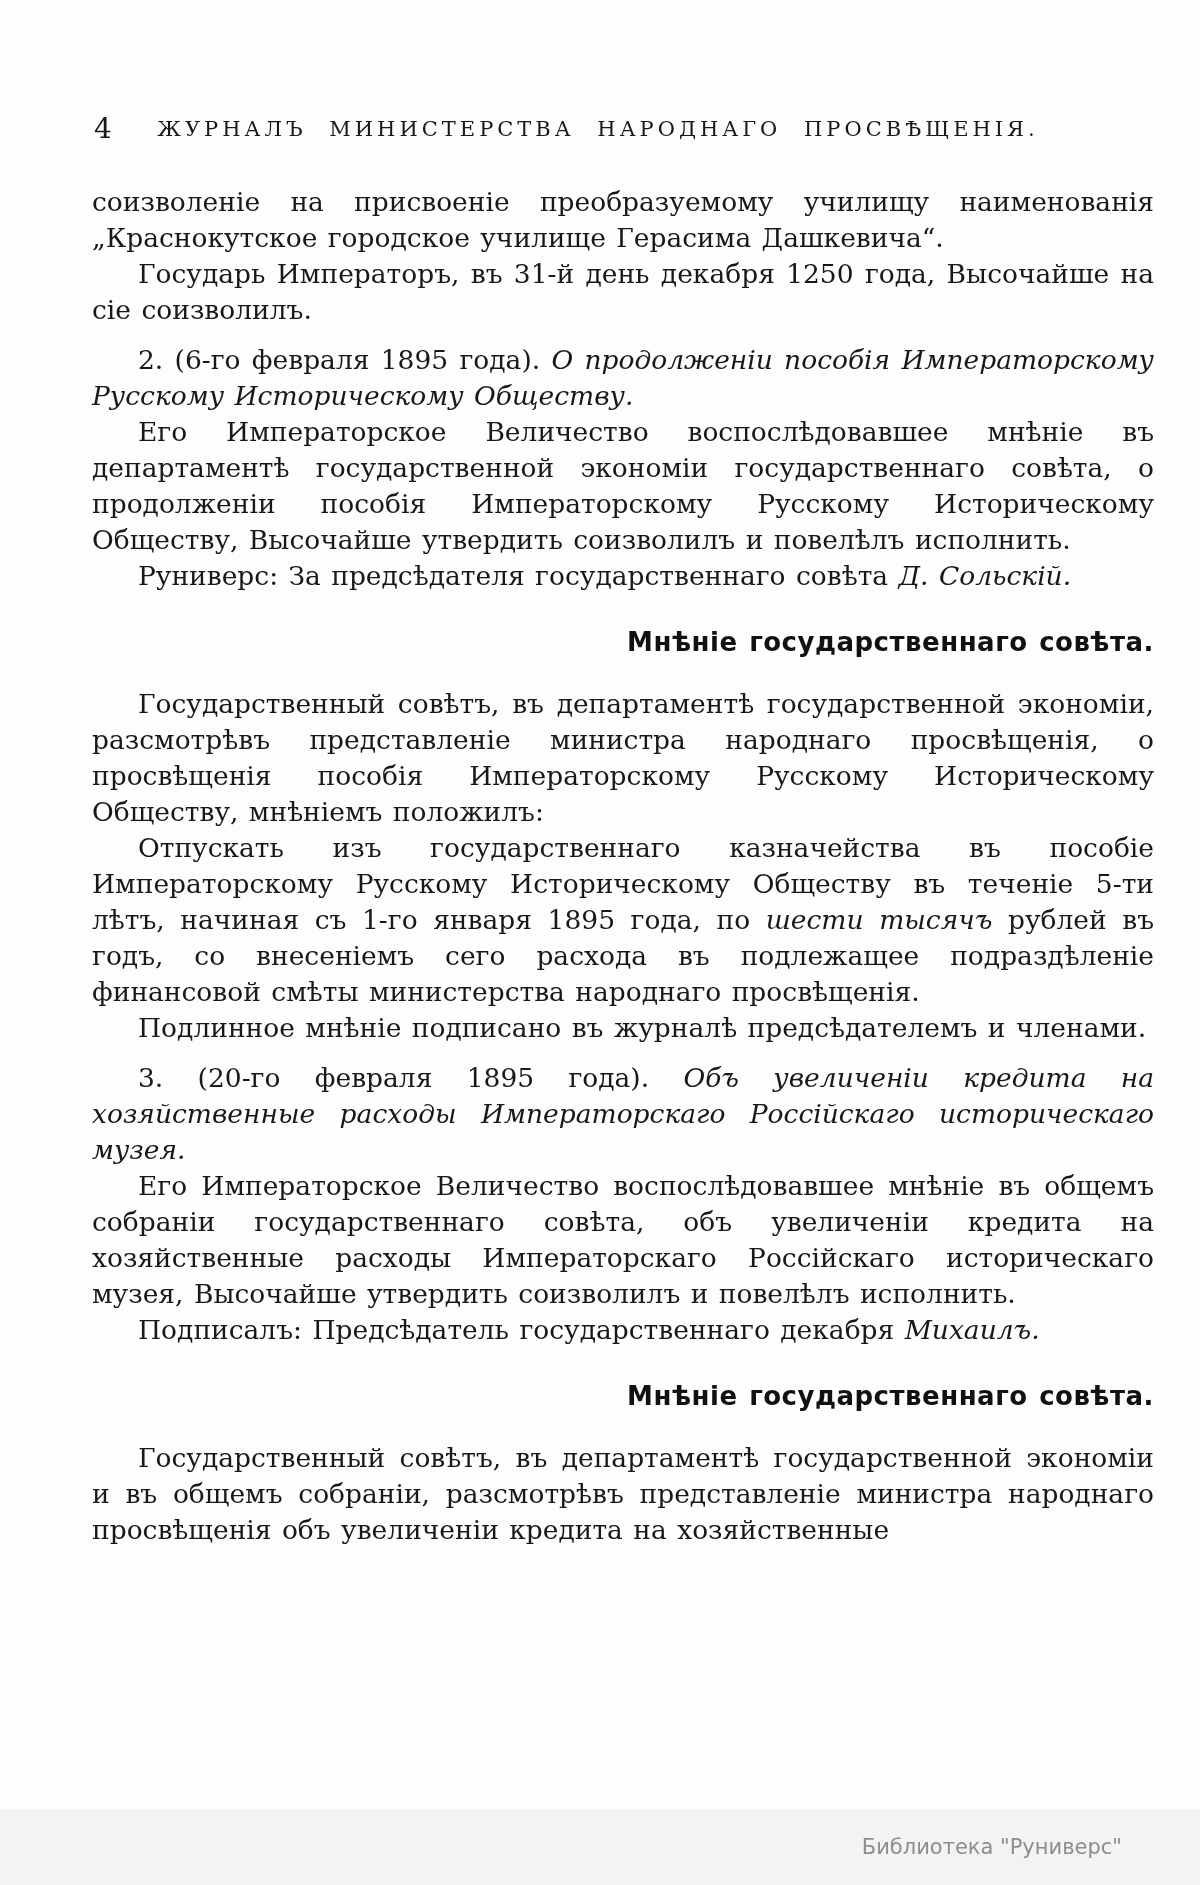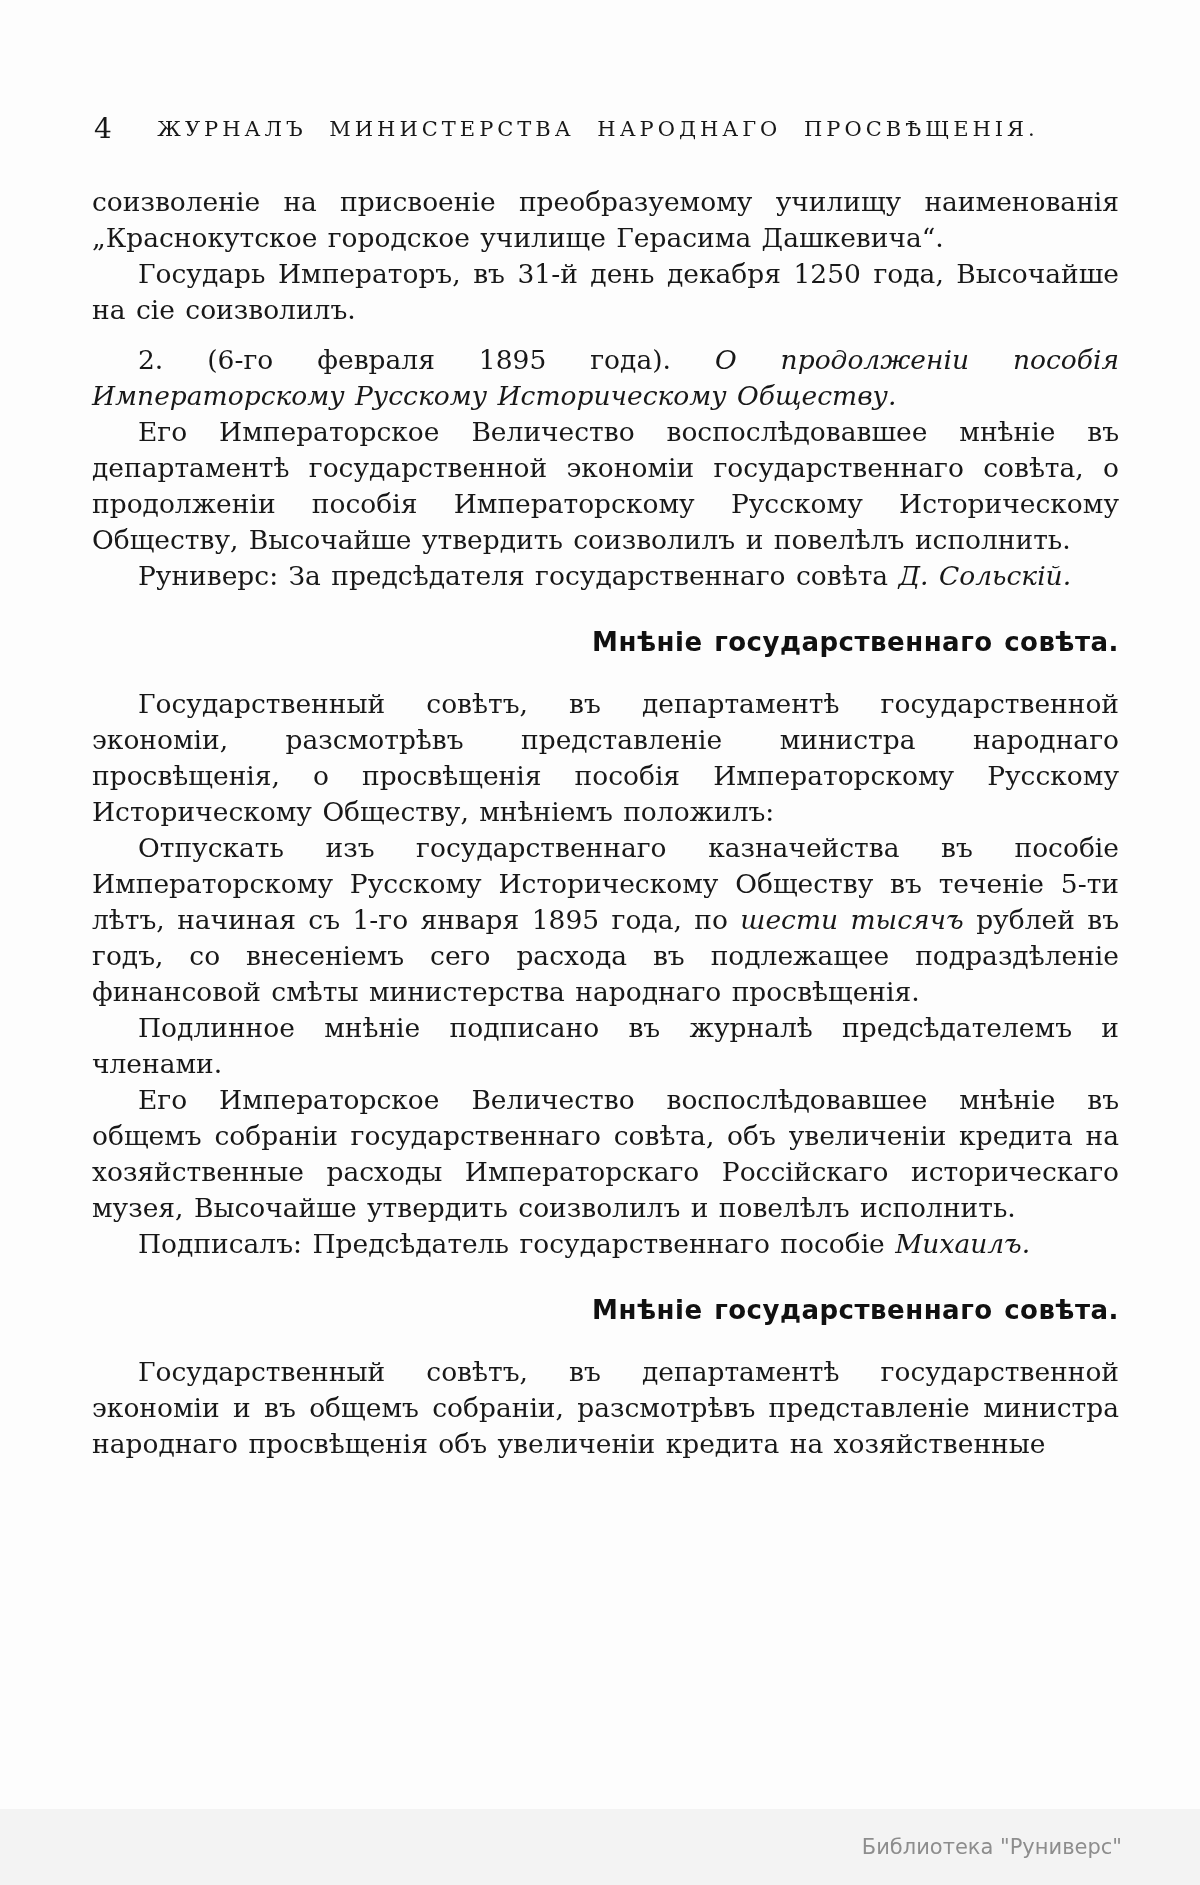--- a/index.html
+++ b/index.html
@@ -32,21 +32,21 @@
   .running-title {
     text-align: center;
     font-size: 21px;
     line-height: 34px;
     font-weight: 400;
     letter-spacing: 4px;
     word-spacing: 12px;
     white-space: nowrap;
   }
   .text-block {
-    margin: 38px 81px 0 92px;
+    margin: 38px 46px 0 92px;
     font-size: 26.5px;
     line-height: 36px;
     text-align: justify;
     word-spacing: 2px;
   }
   .text-block p {
     margin: 0;
     text-indent: 46px;
   }
   .text-block p.noindent {
@@ -110,24 +110,25 @@
     <p><span>Руниверс: За предсѣдателя государственнаго совѣта </span><em>Д. Сольскій.</em></p>
 
     <h2 class="opinion-heading">Мнѣніе государственнаго совѣта.</h2>
 
     <p>Государственный совѣтъ, въ департаментѣ государственной экономіи, разсмотрѣвъ представленіе министра народнаго просвѣщенія, о просвѣщенія пособія Императорскому Русскому Историческому Обществу, мнѣніемъ положилъ:</p>
 
     <p><span>Отпускать изъ государственнаго казначейства въ пособіе Императорскому Русскому Историческому Обществу въ теченіе 5-ти лѣтъ, начиная съ 1-го января 1895 года, по </span><em>шести тысячъ</em><span> рублей въ годъ, со внесеніемъ сего расхода въ подлежащее подраздѣленіе финансовой смѣты министерства народнаго просвѣщенія.</span></p>
 
     <p>Подлинное мнѣніе подписано въ журналѣ предсѣдателемъ и членами.</p>
 
+    <p class="mt-section"><span>3. (20-го февраля 1895 года). </span><em>Объ увеличеніи кредита на хозяйственные расходы Императорскаго Россійскаго историческаго музея.</em></p>
 
     <p>Его Императорское Величество воспослѣдовавшее мнѣніе въ общемъ собраніи государственнаго совѣта, объ увеличеніи кредита на хозяйственные расходы Императорскаго Россійскаго историческаго музея, Высочайше утвердить соизволилъ и повелѣлъ исполнить.</p>
 
-    <p><span>Подписалъ: Предсѣдатель государственнаго пособіе </span><em>Михаилъ.</em></p>
+    <p><span>Подписалъ: Предсѣдатель государственнаго декабря </span><em>Михаилъ.</em></p>
 
     <h2 class="opinion-heading">Мнѣніе государственнаго совѣта.</h2>
 
     <p>Государственный совѣтъ, въ департаментѣ государственной экономіи и въ общемъ собраніи, разсмотрѣвъ представленіе министра народнаго просвѣщенія объ увеличеніи кредита на хозяйственные</p>
 
   </main>
 
   <footer class="footer-strip">
     <span class="watermark">Библиотека "Руниверс"</span>
   </footer>

